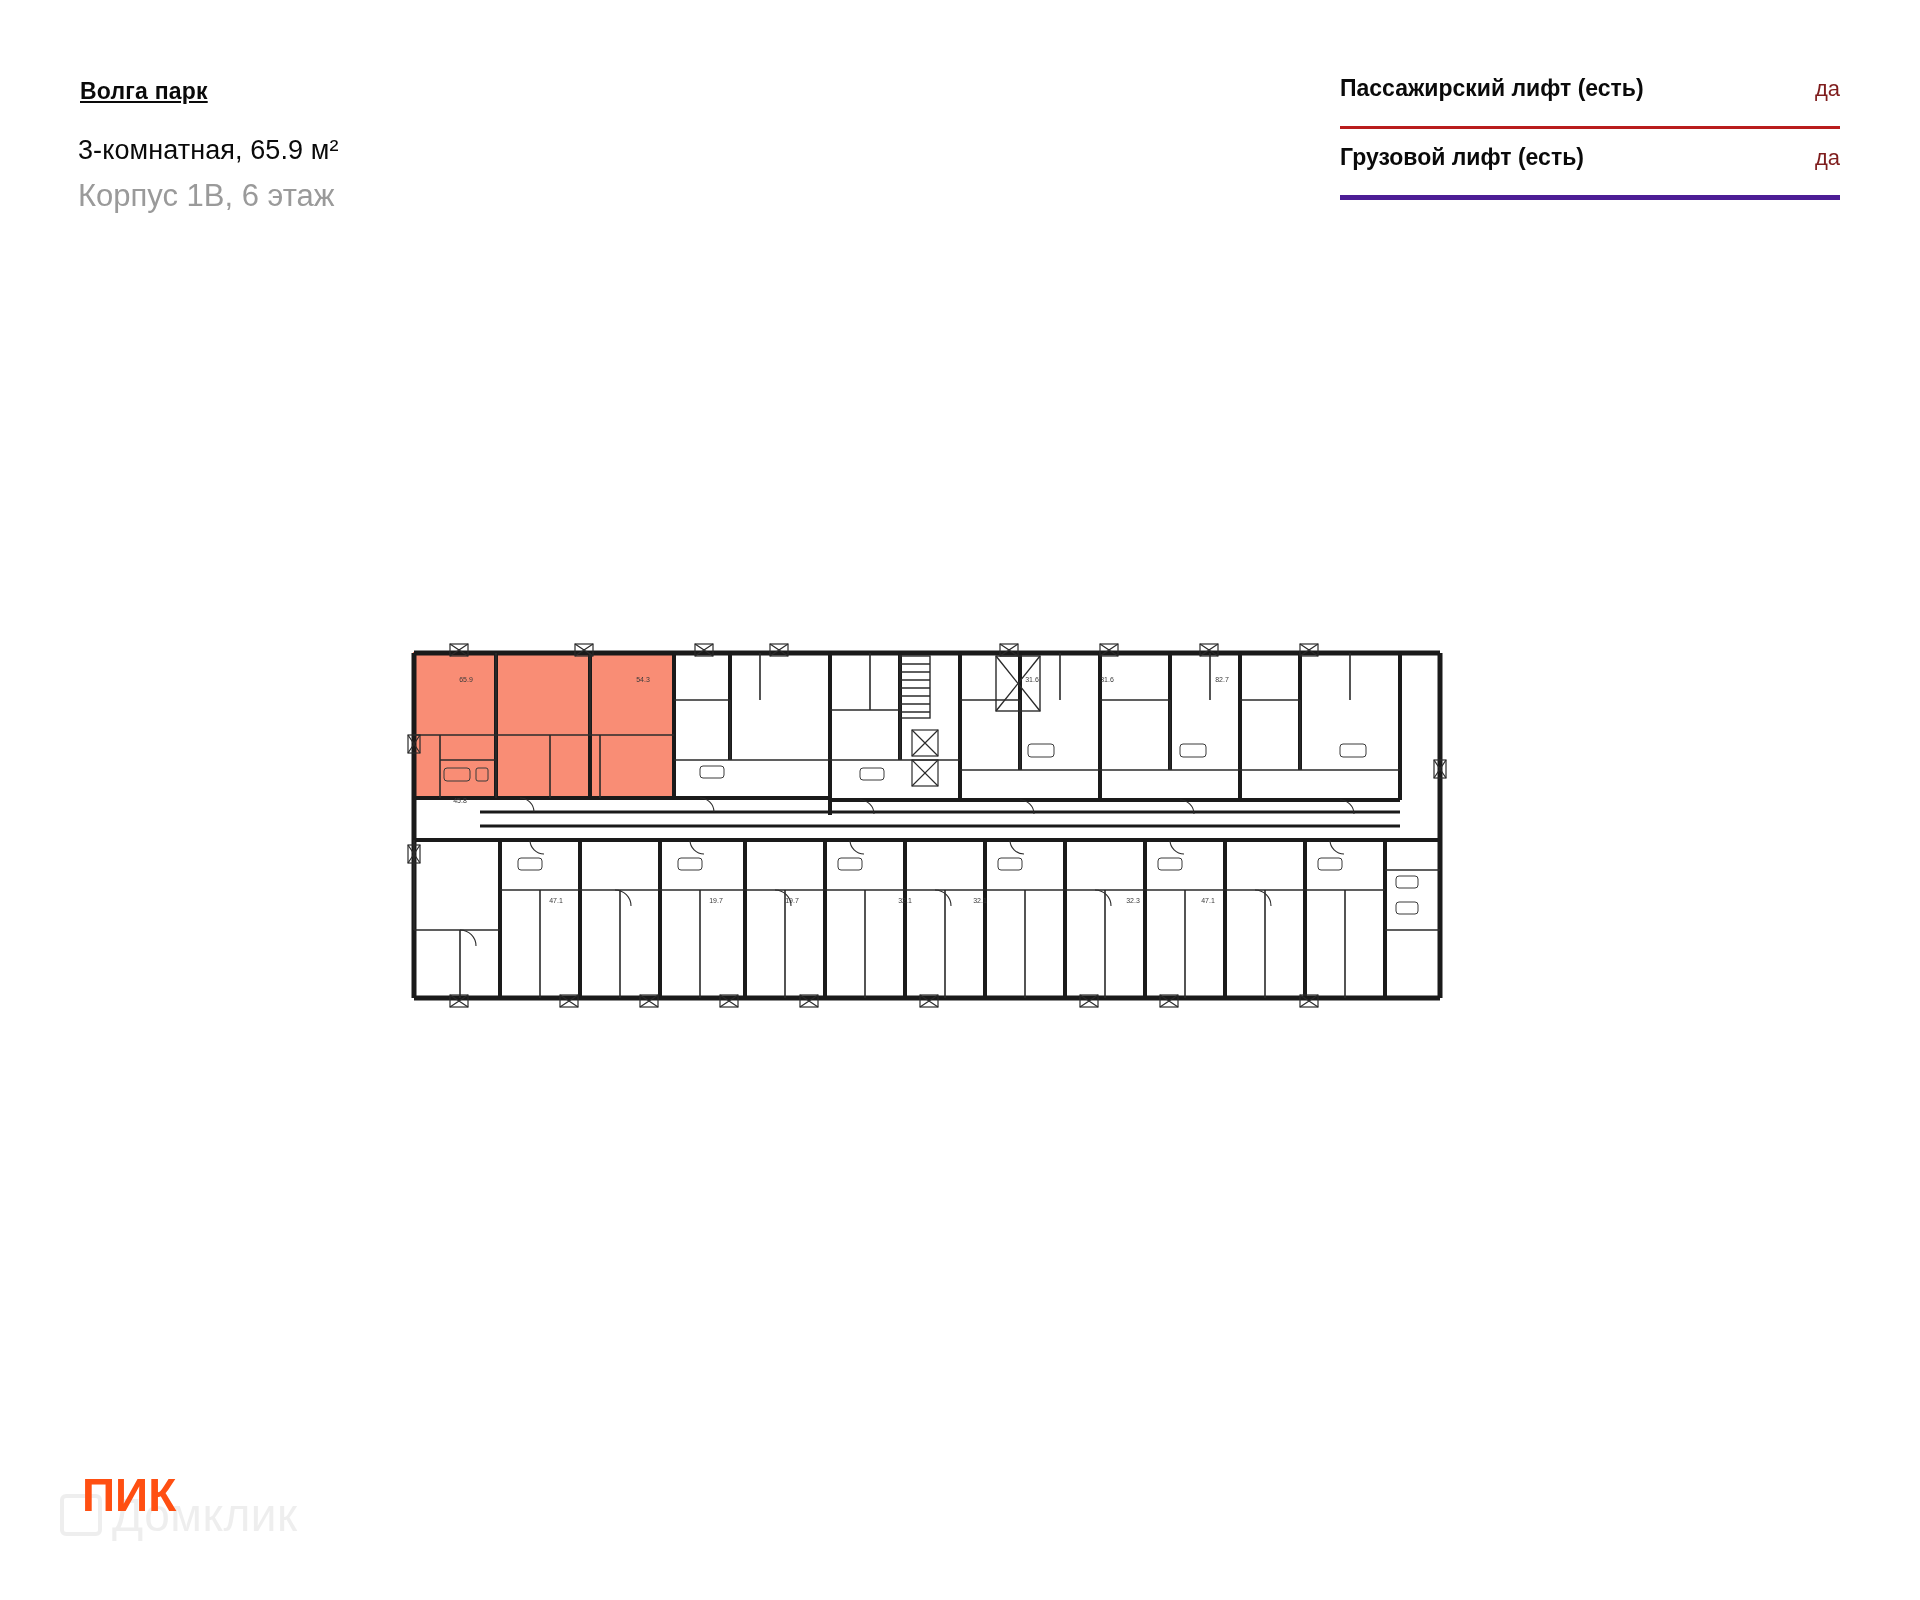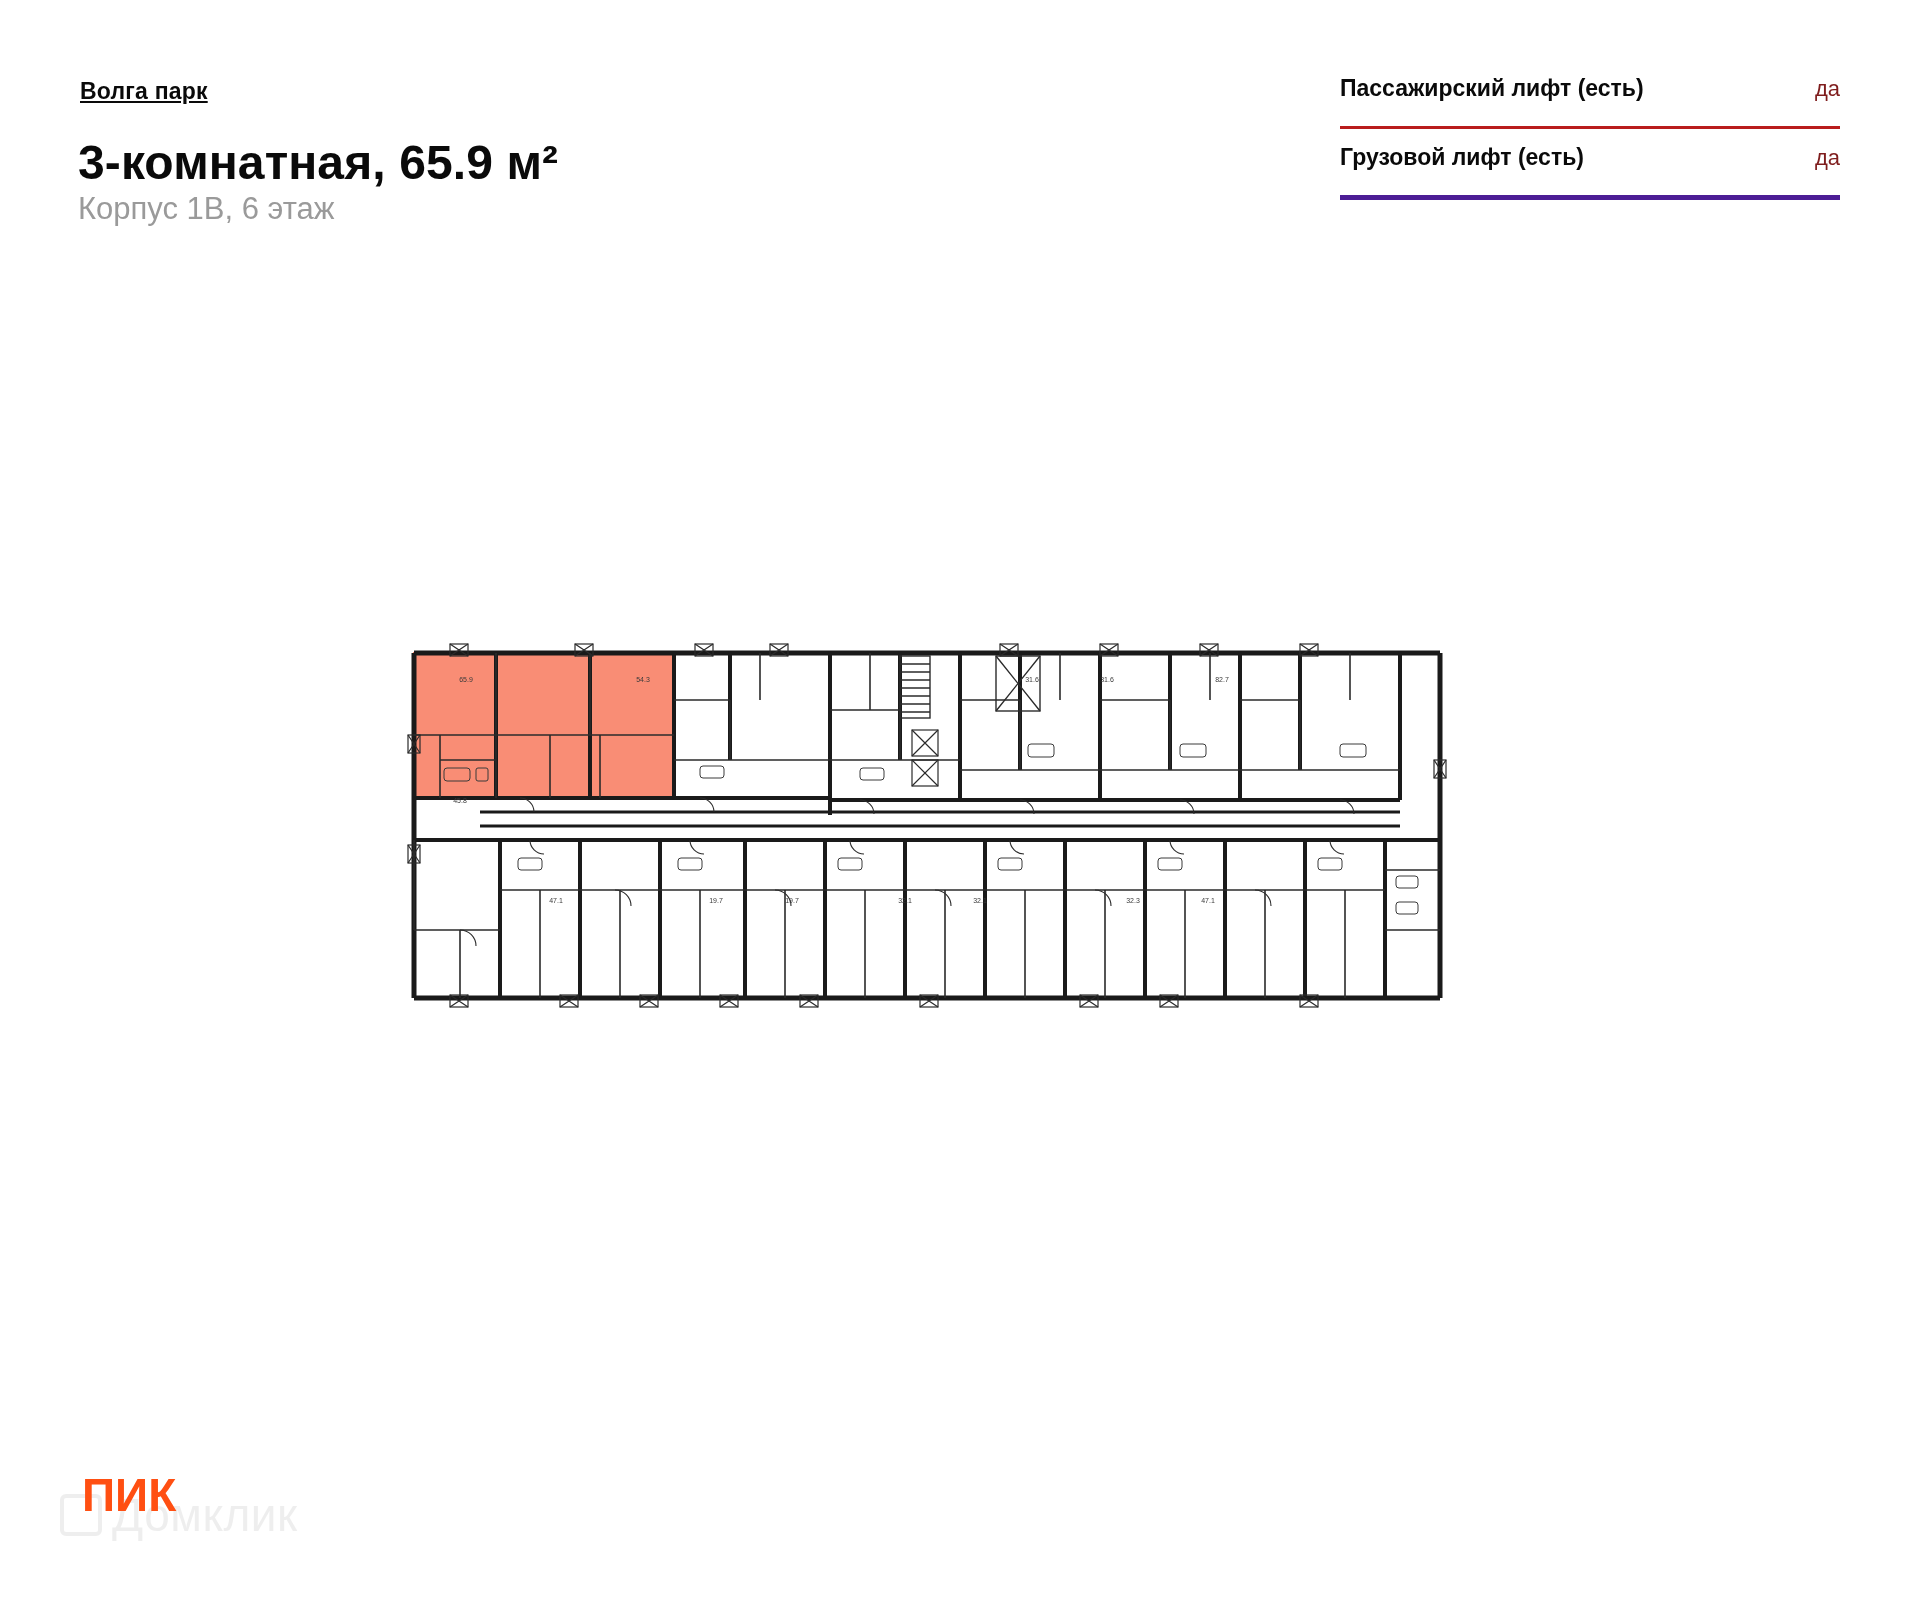--- a/index.html
+++ b/index.html
@@ -26,29 +26,29 @@
     letter-spacing: 0.2px;
     color: #0a0a0a;
     text-decoration: underline;
   }
   .title-block {
     position: absolute;
     left: 78px;
     top: 135px;
   }
   .flat-title {
-    font-size: 48px;
-    font-weight: 700;
+    font-size: 27px;
+    font-weight: 400;
     letter-spacing: 0.1px;
     color: #0a0a0a;
     line-height: 1.15;
     white-space: nowrap;
   }
   .flat-sub {
-    margin-top: 1px;
+    margin-top: 12px;
     font-size: 31px;
     font-weight: 400;
     color: #9a9a9a;
     line-height: 1.15;
     white-space: nowrap;
   }
 
   
   .specs {
     position: absolute;

